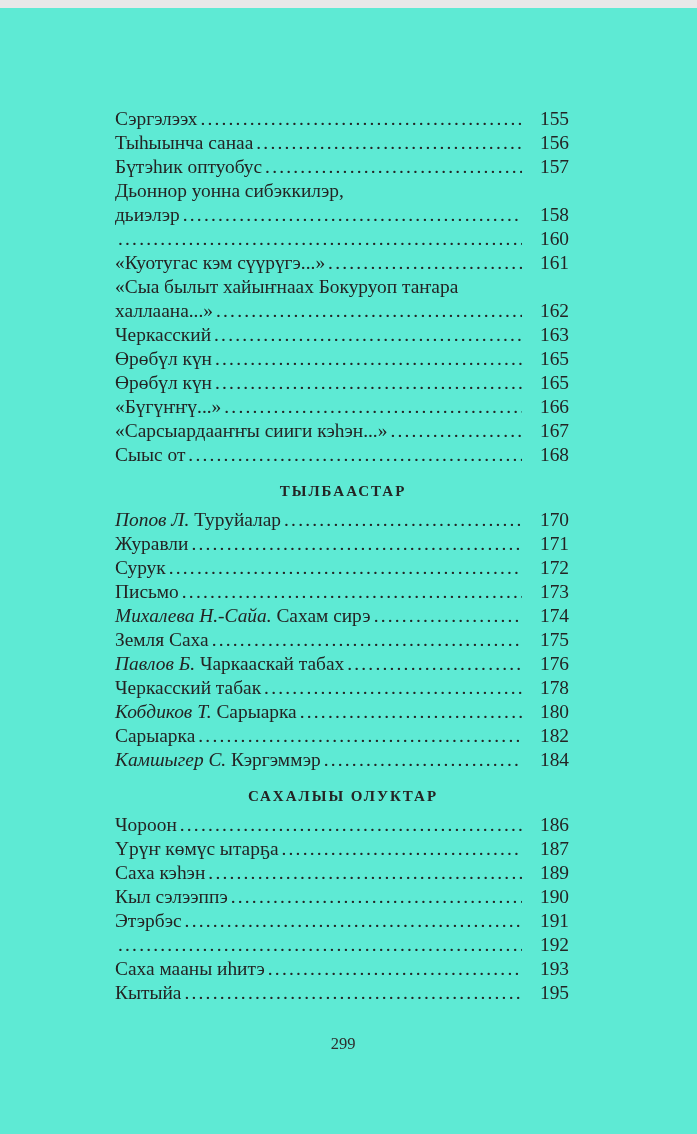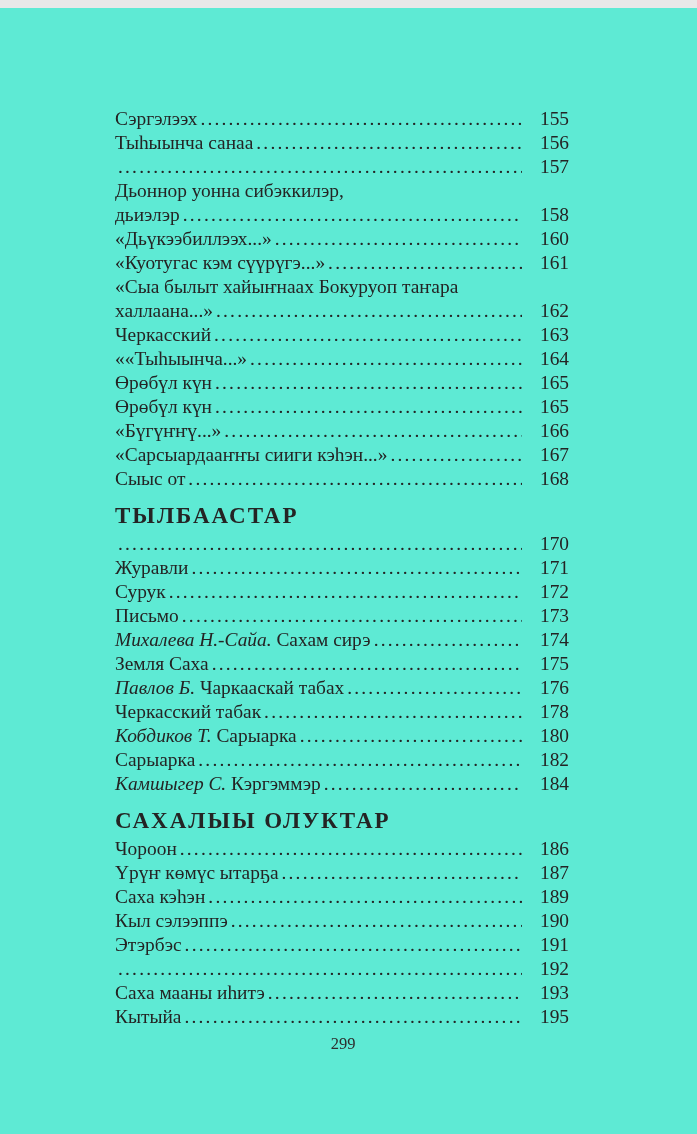--- a/index.html
+++ b/index.html
@@ -13,23 +13,24 @@
     width: 697px; height: 1134px;
     background: #5eead4;
     color: #242424;
     overflow: hidden;
   }
   .content {
     position: absolute; left: 115px; top: 99px; width: 456px;
   }
   .heading {
     font-weight: bold;
-    font-size: 23px;
+    font-size: 15px;
     line-height: 25px;
     letter-spacing: 2px;
+    text-align: center;
     margin: 12px 0 4px 0;
     white-space: nowrap;
   }
   .row {
     display: flex;
     align-items: baseline;
     font-size: 19.4px;
     line-height: 24px;
   }
   .title { flex: 0 0 auto; white-space: nowrap; }
@@ -69,33 +70,33 @@
         <span class="title">Сэргэлээх</span>
         <span class="dots"></span>
         <span class="pg">155</span>
       </div>
       <div class="row">
         <span class="title">Тыһыынча санаа</span>
         <span class="dots"></span>
         <span class="pg">156</span>
       </div>
       <div class="row">
+        <span class="title">Бүтэһик оптуобус</span>
         <span class="dots"></span>
         <span class="pg">157</span>
       </div>
       <div class="row">
         <span class="title">Дьоннор уонна сибэккилэр,</span>
       </div>
       <div class="row">
         <span class="title">дьиэлэр</span>
         <span class="dots"></span>
         <span class="pg">158</span>
       </div>
       <div class="row">
-        <span class="title">«Дьүкээбиллээх...»</span>
         <span class="dots"></span>
         <span class="pg">160</span>
       </div>
       <div class="row">
         <span class="title">«Куотугас кэм сүүрүгэ...»</span>
         <span class="dots"></span>
         <span class="pg">161</span>
       </div>
       <div class="row">
         <span class="title">«Сыа былыт хайыҥнаах Бокуруоп таҥара</span>
@@ -104,25 +105,20 @@
         <span class="title">халлаана...»</span>
         <span class="dots"></span>
         <span class="pg">162</span>
       </div>
       <div class="row">
         <span class="title">Черкасский</span>
         <span class="dots"></span>
         <span class="pg">163</span>
       </div>
       <div class="row">
-        <span class="title">««Тыһыынча...»</span>
-        <span class="dots"></span>
-        <span class="pg">164</span>
-      </div>
-      <div class="row">
         <span class="title">Өрөбүл күн</span>
         <span class="dots"></span>
         <span class="pg">165</span>
       </div>
       <div class="row">
         <span class="title">Өрөбүл күн</span>
         <span class="dots"></span>
         <span class="pg">165</span>
       </div>
       <div class="row">
@@ -135,20 +131,21 @@
         <span class="dots"></span>
         <span class="pg">167</span>
       </div>
       <div class="row">
         <span class="title">Сыыс от</span>
         <span class="dots"></span>
         <span class="pg">168</span>
       </div>
       <div class="heading">ТЫЛБААСТАР</div>
       <div class="row">
+        <span class="title"><em class="author">Попов Л.</em> Туруйалар</span>
         <span class="dots"></span>
         <span class="pg">170</span>
       </div>
       <div class="row">
         <span class="title">Журавли</span>
         <span class="dots"></span>
         <span class="pg">171</span>
       </div>
       <div class="row">
         <span class="title">Сурук</span>

